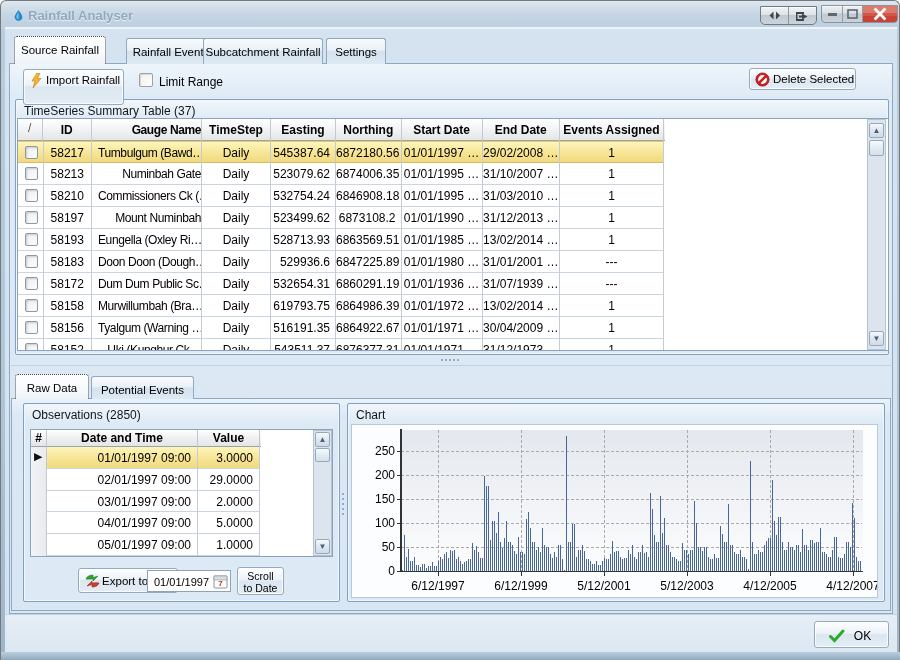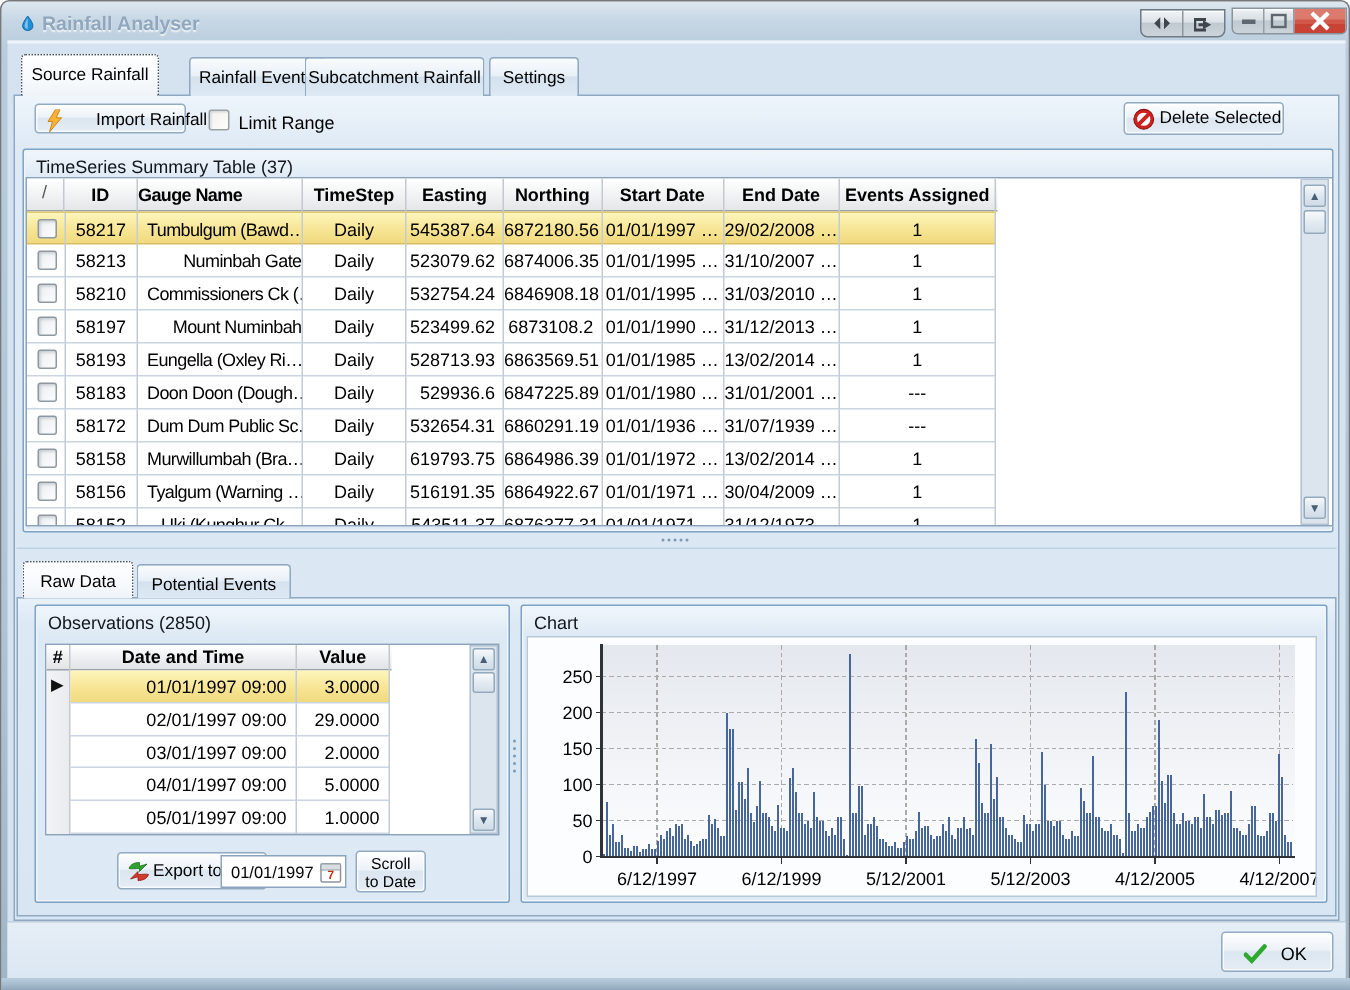--- a/index.html
+++ b/index.html
@@ -133,42 +133,42 @@
 
 <div id="client"></div>
 <div class="abs" style="left:4px;top:26px;width:892px;height:2px;background:#eef4f9;z-index:1;"></div>
 
 <div id="page"></div>
 <div class="tab active" style="left:13px; width:92px;">Source Rainfall</div>
 <div class="tab" style="left:109px; width:90px;margin-left:16px;">Rainfall Events</div>
 <div class="tab" style="left:202px; width:120px;">Subcatchment Rainfall</div>
 <div class="tab" style="left:325px; width:60px;">Settings</div>
 
-<div class="btn" style="left:22px; top:68px; width:101px; height:20px; padding-top:4px; padding-left:40px; text-align:left; white-space:nowrap; font-size:11.5px;">
+<div class="btn" style="left:22px; top:68px; width:101px; height:36px; padding-top:4px; padding-left:22px; text-align:left; white-space:nowrap; font-size:11.5px;">
   <svg width="11" height="15" viewBox="0 0 11 15" style="position:absolute;left:7px;top:3px;">
     <path d="M6 0 1 8 4 8 2 15 10 5.5 6.5 5.5 9 0 Z" fill="#f9b233" stroke="#c87e10" stroke-width="0.6"></path>
   </svg>Import Rainfall</div>
 <span class="ckbox" style="left:138px; top:72px;"></span>
 <span class="abs" style="left:158px; top:74px;">Limit Range</span>
 <div class="btn" style="left:748px; top:67px; width:107px; height:22px; padding-top:4px; padding-left:23px; text-align:left; white-space:nowrap; font-size:11.5px;">
   <svg width="15" height="15" viewBox="0 0 15 15" style="position:absolute;left:5px;top:3px;">
     <circle cx="7.5" cy="7.5" r="6.6" fill="#cf2020" stroke="#8d1010" stroke-width="0.7"></circle>
     <circle cx="7.5" cy="7.5" r="4.4" fill="#fff"></circle>
     <circle cx="7.5" cy="7.5" r="4.4" fill="none"></circle>
     <rect x="2.2" y="6.2" width="10.6" height="2.6" fill="#cf2020" transform="rotate(-45 7.5 7.5)"></rect>
   </svg>Delete Selected</div>
 
 <div class="grp" style="z-index:2; left:14px; top:98px; width:874px; height:256px;">
   <div class="grphdr">TimeSeries Summary Table (37)</div>
 </div>
 <div id="tbl">
   <div id="thead">
     <span class="hc c0" style="padding-top:2px;font-weight:normal;color:#555;">/</span>
     <span class="hc c1">ID</span>
-    <span class="hc c2" style="text-align:left;padding-left:0;">Gauge Name</span>
+    <span class="hc c2" style="text-align:right;padding-left:0;">Gauge Name</span>
     <span class="hc c3">TimeStep</span>
     <span class="hc c4" style="text-align:center;padding-right:0;">Easting</span>
     <span class="hc c5" style="text-align:center;padding-right:0;">Northing</span>
     <span class="hc c6">Start Date</span>
     <span class="hc c7">End Date</span>
     <span class="hc c8">Events Assigned</span>
   </div>
   <div class="trow sel" style="top:22px">
         <span class="cb"></span>
         <span class="c c1">58217</span>

